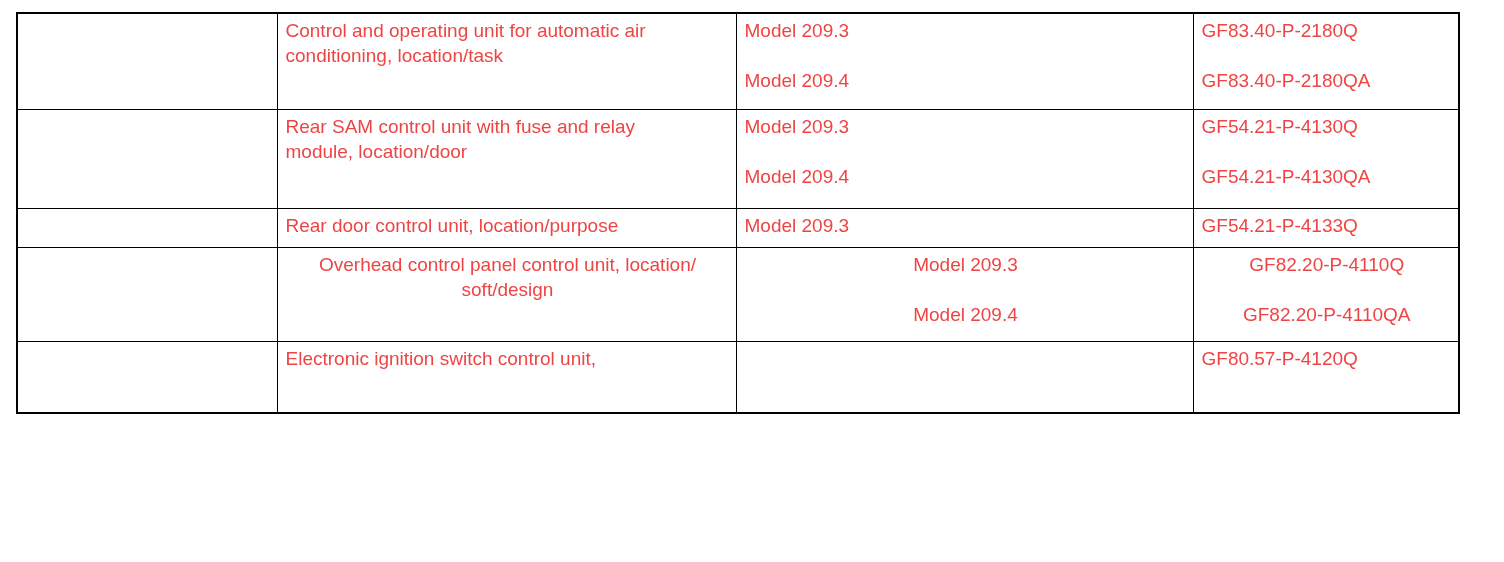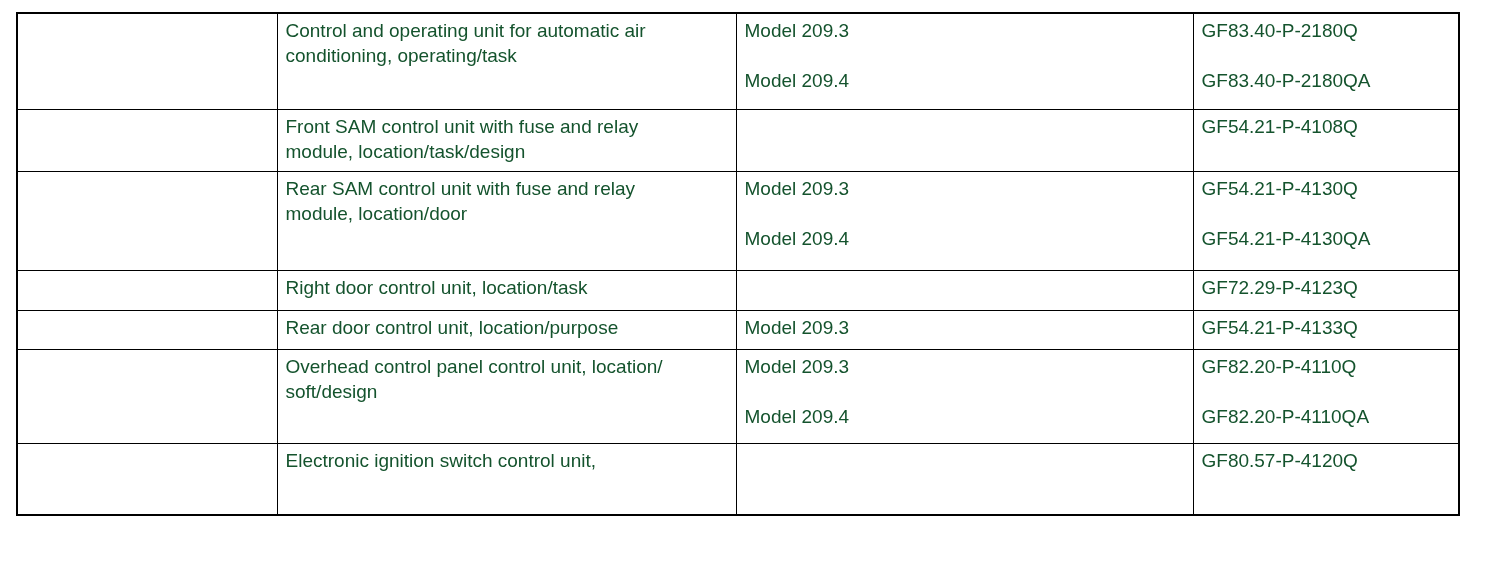--- a/index.html
+++ b/index.html
@@ -32,21 +32,21 @@
     border: 2px solid #000000;
   }
 
   .doc-table td {
     border: 1px solid #000000;
     vertical-align: top;
     padding: 4px 6px 4px 8px;
     font-size: 19px;
     line-height: 25px;
     font-family: "Liberation Sans", sans-serif;
-    color: #14532d;
+    color: #ef4444;
   }
 
   
   col.c-empty { width: 260px; }
   col.c-desc  { width: 459px; }
   col.c-model { width: 457px; }
   col.c-code  { width: 266px; }
 
   .cell-lines {
     display: block;
@@ -60,21 +60,21 @@
   }
 
   
   tr.r0 td { height: 87px; }
   tr.r1 td { height: 53px; }
   tr.r2 td { height: 90px; margin-top: 43px; }
   tr.r3 td { height: 30px; }
   tr.r4 td { height: 31px; }
   tr.r5 td { height: 30px; margin-top: 40px; }
   tr.r6 td { height: 56px; }
-  tr.r7 td { height: 85px; }
+  tr.r7 td { height: 85px; text-align: center; }
   tr.r8 td { height: 62px; }
 </style>
 </head>
 <body>
 
 <div class="page">
 
   <table class="doc-table">
     <colgroup>
       <col class="c-empty">
@@ -82,52 +82,37 @@
       <col class="c-model">
       <col class="c-code">
     </colgroup>
     <tbody>
 
       <tr class="r0">
         <td></td>
         <td>
           <span class="cell-lines">
             <span class="cell-line">Control and operating unit for automatic air</span>
-            <span class="cell-line">conditioning, operating/task</span>
+            <span class="cell-line">conditioning, location/task</span>
           </span>
         </td>
         <td>
           <span class="cell-lines">
             <span class="cell-line">Model 209.3</span>
             <span class="cell-line gap-before">Model 209.4</span>
           </span>
         </td>
         <td>
           <span class="cell-lines">
             <span class="cell-line">GF83.40-P-2180Q</span>
             <span class="cell-line gap-before">GF83.40-P-2180QA</span>
           </span>
         </td>
       </tr>
 
-      <tr class="r1">
-        <td></td>
-        <td>
-          <span class="cell-lines">
-            <span class="cell-line">Front SAM control unit with fuse and relay</span>
-            <span class="cell-line">module, location/task/design</span>
-          </span>
-        </td>
-        <td></td>
-        <td>
-          <span class="cell-lines">
-            <span class="cell-line">GF54.21-P-4108Q</span>
-          </span>
-        </td>
-      </tr>
 
       <tr class="r2">
         <td></td>
         <td>
           <span class="cell-lines">
             <span class="cell-line">Rear SAM control unit with fuse and relay</span>
             <span class="cell-line">module, location/door</span>
           </span>
         </td>
         <td>
@@ -138,34 +123,20 @@
         </td>
         <td>
           <span class="cell-lines">
             <span class="cell-line">GF54.21-P-4130Q</span>
             <span class="cell-line gap-before">GF54.21-P-4130QA</span>
           </span>
         </td>
       </tr>
 
 
-      <tr class="r4">
-        <td></td>
-        <td>
-          <span class="cell-lines">
-            <span class="cell-line">Right door control unit, location/task</span>
-          </span>
-        </td>
-        <td></td>
-        <td>
-          <span class="cell-lines">
-            <span class="cell-line">GF72.29-P-4123Q</span>
-          </span>
-        </td>
-      </tr>
 
       <tr class="r5">
         <td></td>
         <td>
           <span class="cell-lines">
             <span class="cell-line">Rear door control unit, location/purpose</span>
           </span>
         </td>
         <td>
           <span class="cell-lines">

